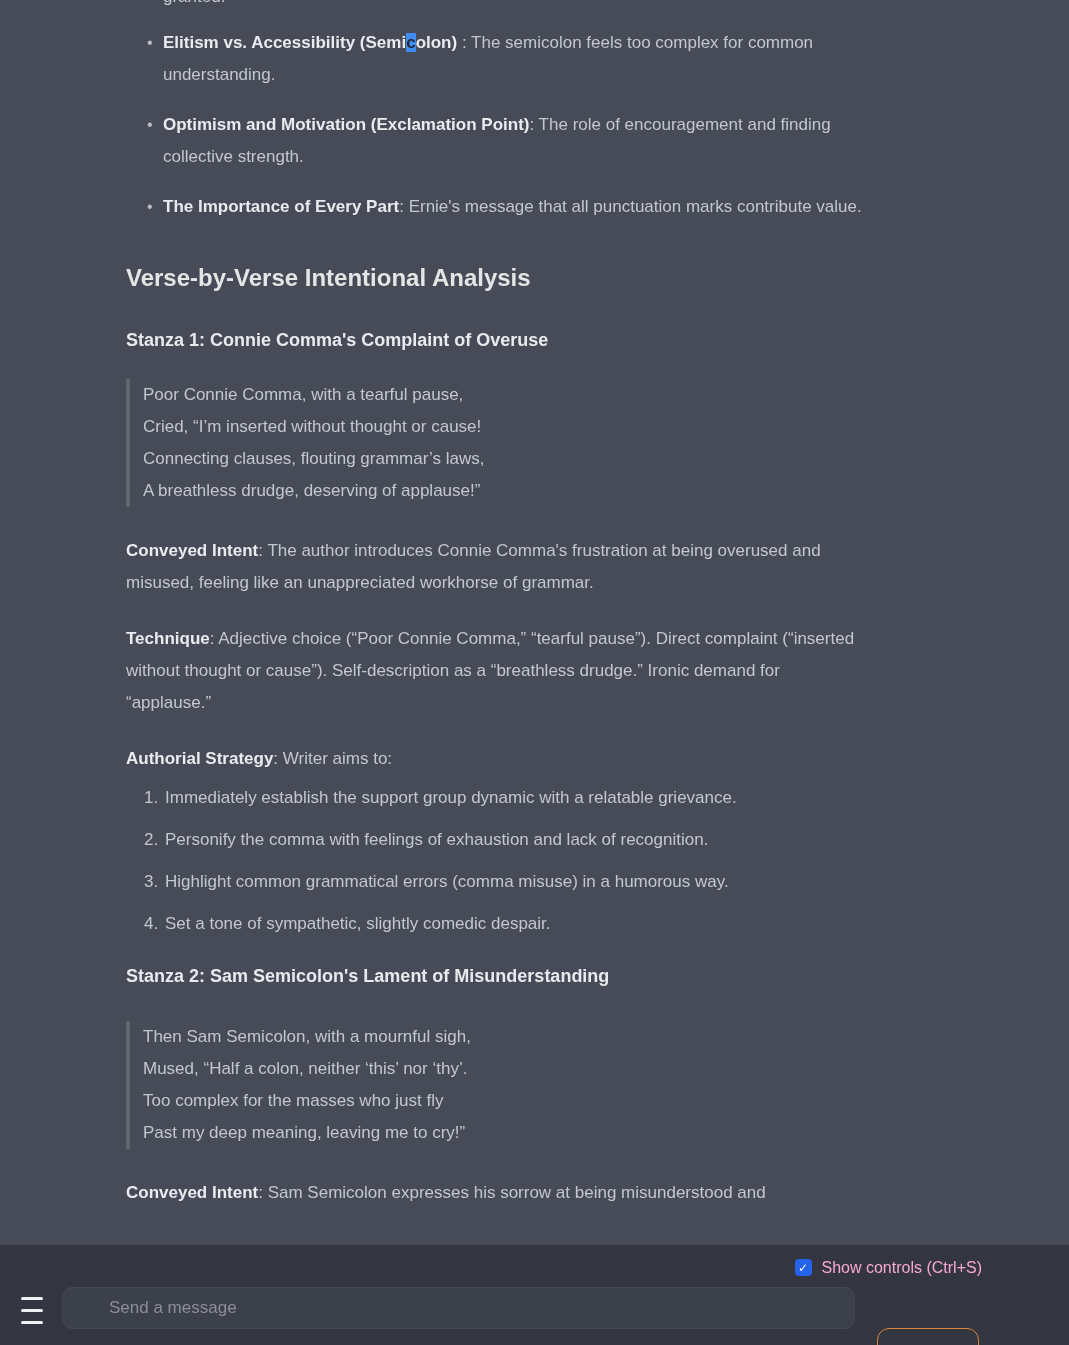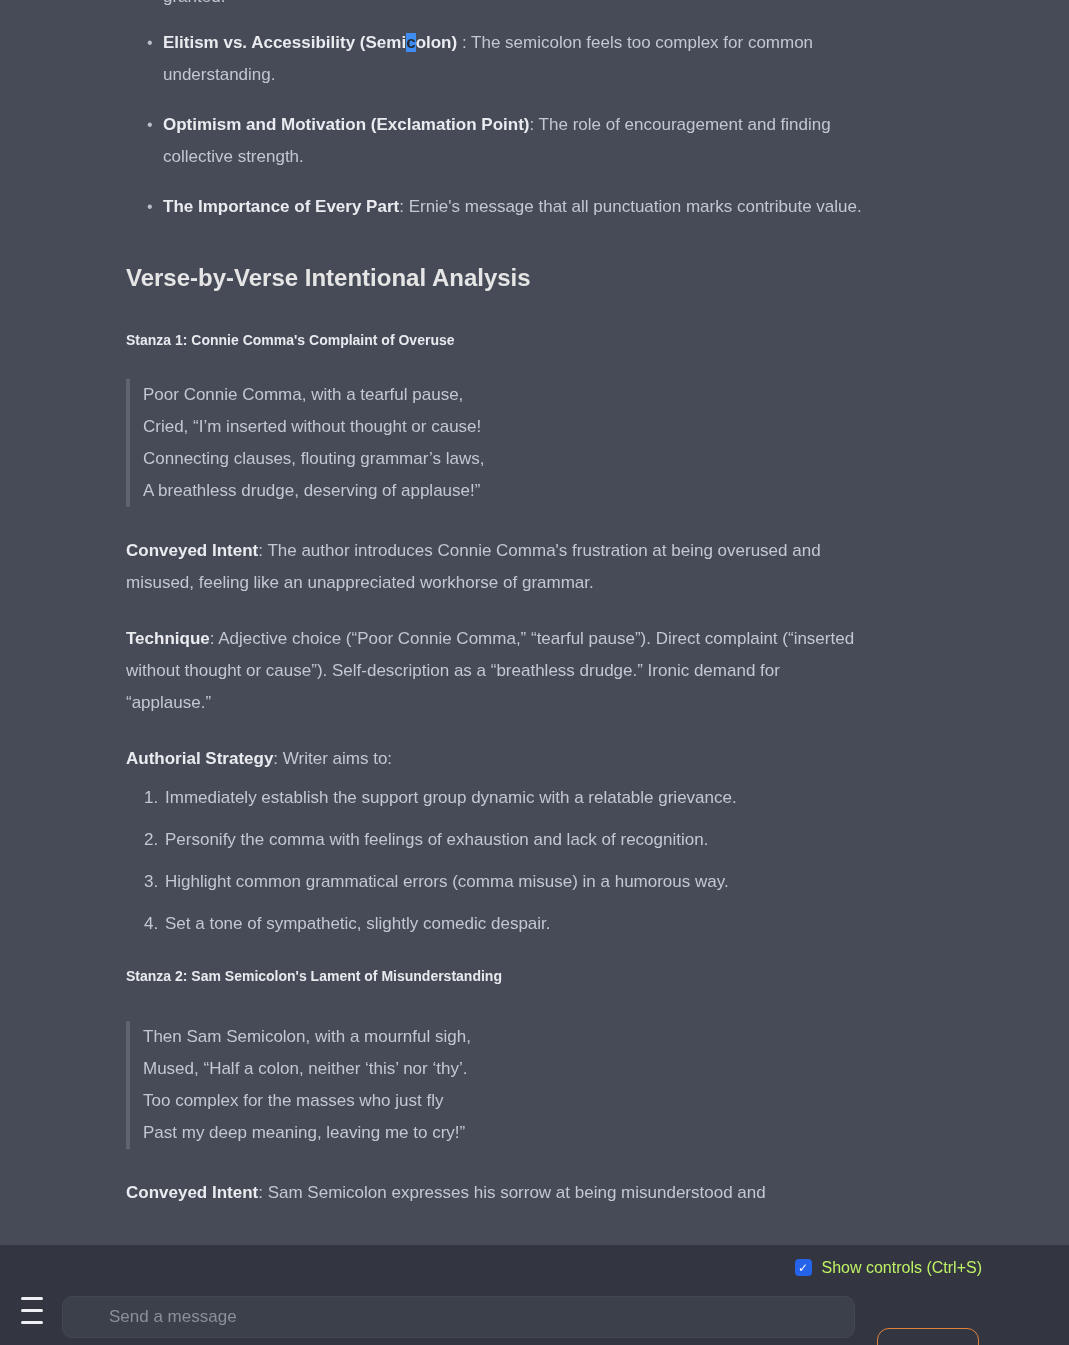--- a/index.html
+++ b/index.html
@@ -30,21 +30,21 @@
   }
   strong, b { color: #e9ebef; font-weight: 700; }
 
   .sel { background: #3f8cf3; color: #262b36; }
 
   h2.section-heading {
     margin: 38px 0 0; font-size: 24px; line-height: 33px;
     color: #e5e5e5; font-weight: 700;
   }
   h3.stanza-heading {
-    margin: 34px 0 0; font-size: 14px; line-height: 24px;
+    margin: 34px 0 0; font-size: 18px; line-height: 24px;
     color: #e8eaee; font-weight: 700;
   }
   h3.stanza-heading.mt24 { margin-top: 24px; }
 
   blockquote.stanza-quote {
     margin: 27px 0 0; padding: 0 0 0 13px;
     border-left: 4px solid #60646f; color: #c3c7d1;
   }
   blockquote.stanza-quote.mt33 { margin-top: 33px; }
 
@@ -63,31 +63,31 @@
   .controls-row {
     position: absolute; top: 12px; right: 87px; height: 21px;
     display: flex; align-items: center; gap: 10px;
   }
   .checkbox {
     width: 17px; height: 17px; border-radius: 4px; background: #2563eb;
     color: #ffffff; font-size: 12px; font-weight: 700;
     display: flex; align-items: center; justify-content: center;
     cursor: pointer;
   }
-  .controls-label { color: #bef264; font-size: 16px; cursor: pointer; }
+  .controls-label { color: #f9a8d4; font-size: 16px; cursor: pointer; }
 
   .menu-icon {
     position: absolute; left: 21px; top: 52px; width: 22px; height: 27px;
     display: flex; flex-direction: column; justify-content: space-between;
     cursor: pointer;
   }
   .menu-icon .bar { width: 22px; height: 3px; border-radius: 2px; background: #eff0f3; }
 
   .message-input {
-    position: absolute; left: 62px; top: 51px; width: 793px; height: 42px;
+    position: absolute; left: 62px; top: 42px; width: 793px; height: 42px;
     background: #3c404b; border: 1px solid #434750; border-radius: 10px;
     color: #e9ebef; font-size: 17px; font-family: "Liberation Sans", sans-serif;
     padding: 0 20px 0 46px; outline: none;
   }
   .message-input::placeholder { color: #8b8f99; opacity: 1; }
 
   .generate-button {
     position: absolute; left: 877px; top: 46px; width: 102px; height: 53px;
     background: transparent; border: 1px solid #e0813c; border-radius: 12px;
     color: #f4f4f6; font-size: 16px; font-weight: 700;

